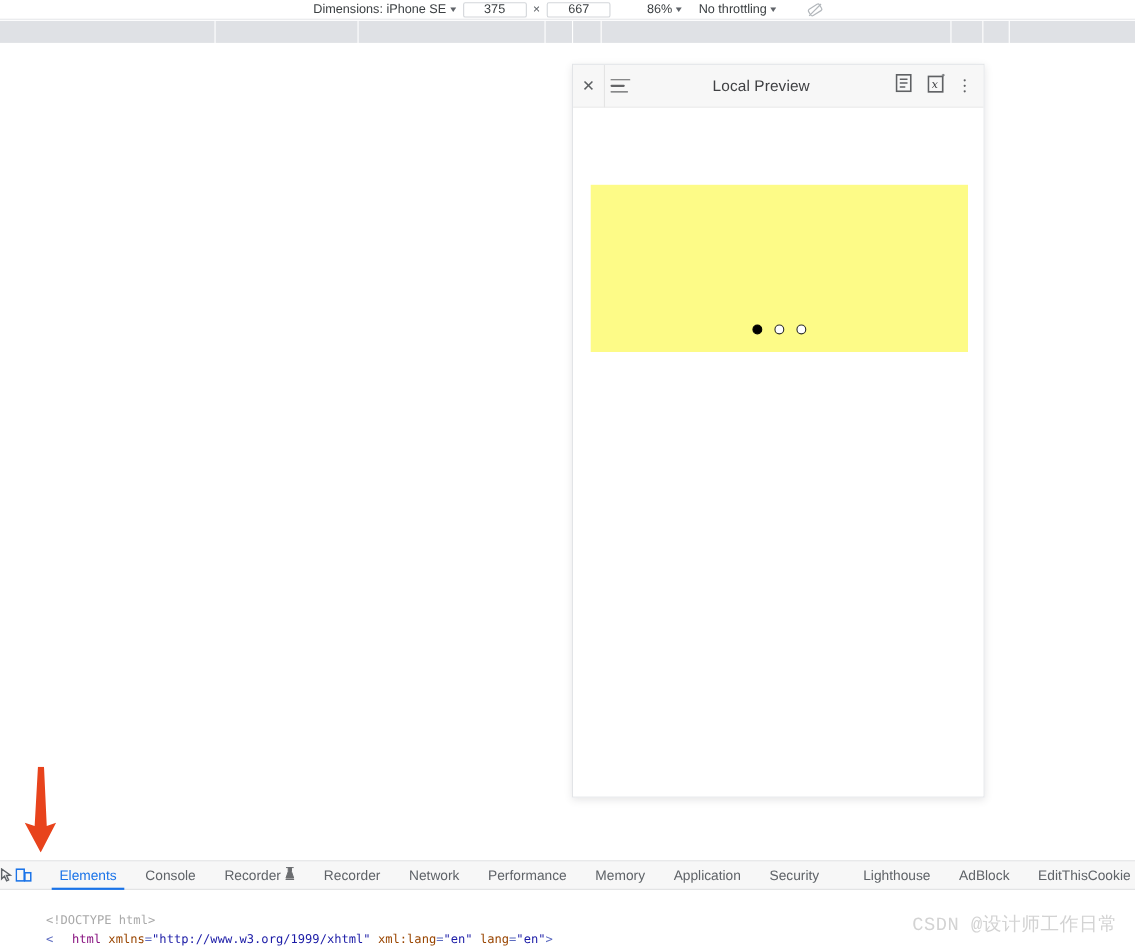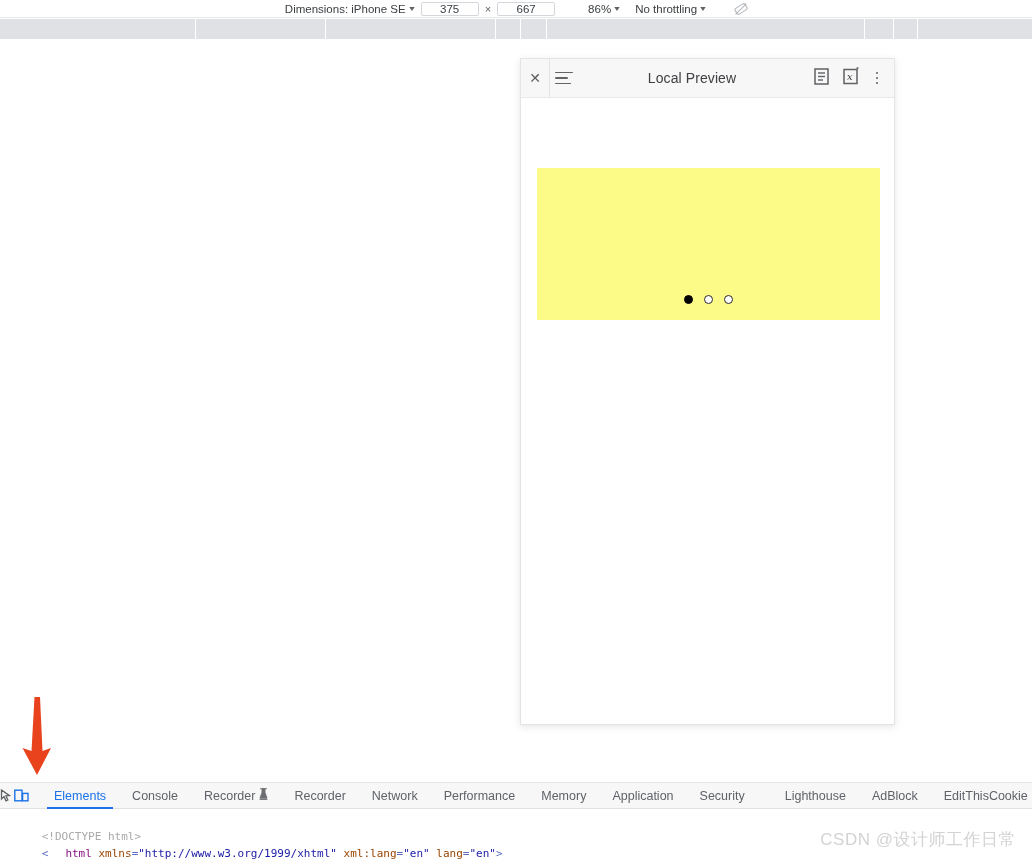--- a/index.html
+++ b/index.html
@@ -274,21 +274,21 @@
   .c-val     { color: #1a1aa6; }
 
   
   .watermark {
     position: absolute;
     right: 16px; bottom: 10px;
     font-size: 17px;
     color: #d3d3d3;
     letter-spacing: .5px;
     white-space: nowrap;
-    font-family: Liberation Sans, sans-serif;
+    font-family: Liberation Mono, monospace;
   }
 </style>
 </head>
 <body>
 
 <div id="screen">
 
   <div class="device-toolbar">
     <div class="dt-inner">
       <div class="dt-select">

